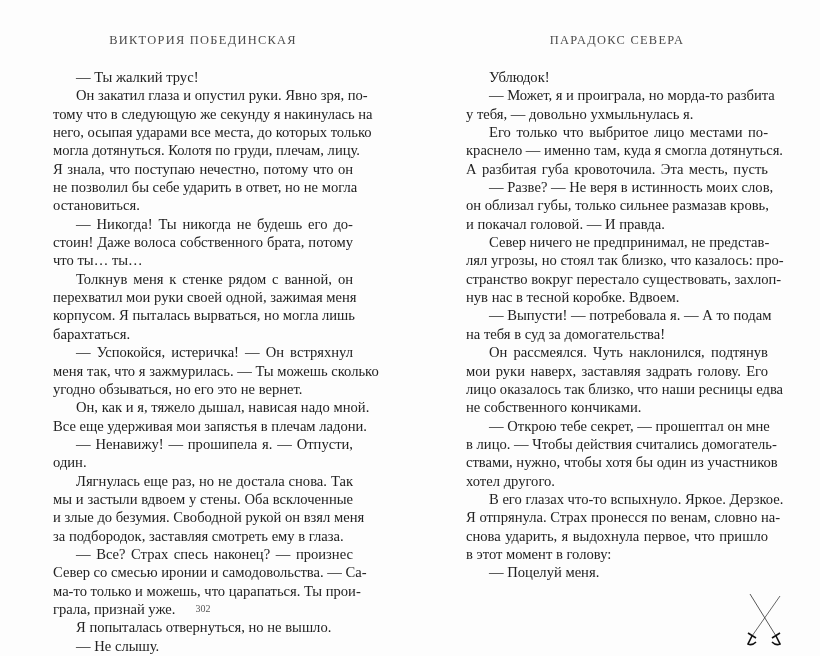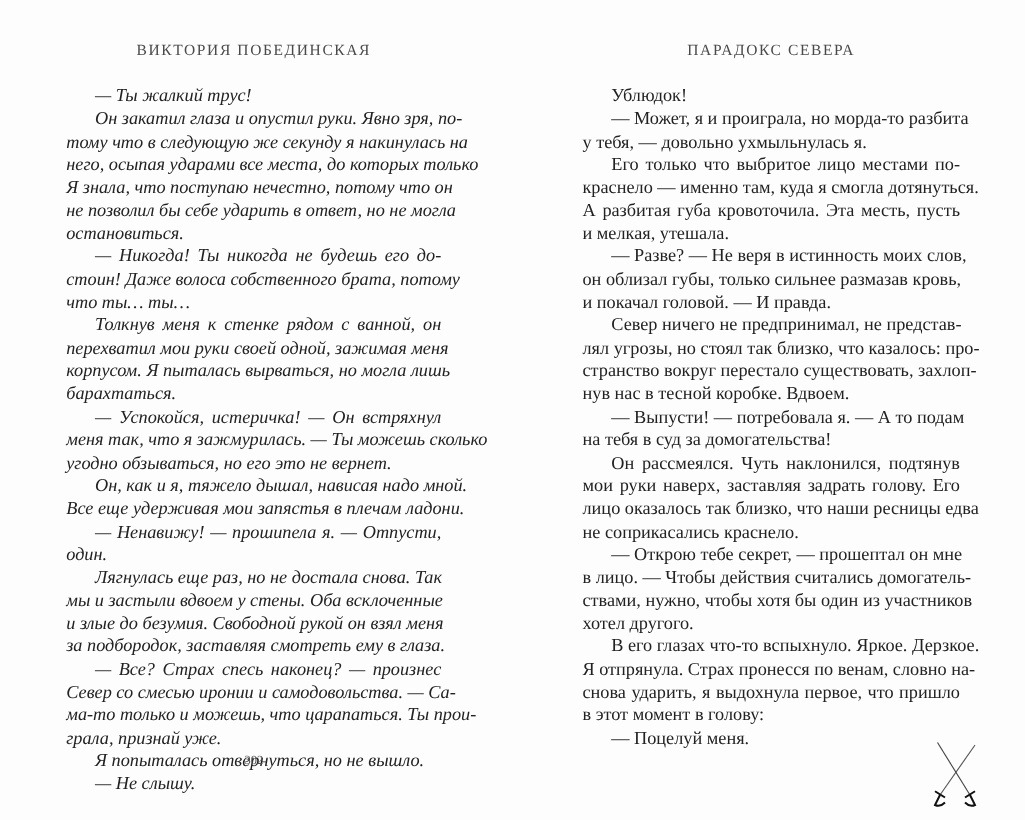--- a/index.html
+++ b/index.html
@@ -44,21 +44,21 @@
 
     .text-block {
       position: absolute;
       top: 68px;
       font-size: 14.6px;
       line-height: 18.35px;
       text-align: justify;
       hyphens: manual;
       color: #222222;
     }
-    .page-left .text-block { left: 53px; width: 300px; font-style: italic; }
+    .page-left .text-block { left: 53px; width: 300px; }
     .page-right .text-block { left: 56px; width: 302px; }
 
     .line {
       display: block;
       height: 18.35px;
       white-space: nowrap;
       text-align: justify;
       text-align-last: justify;
       overflow: visible;
     }
@@ -88,20 +88,21 @@
 
 <div class="spread">
 
   <div class="page page-left">
     <div class="running-head">Виктория Побединская</div>
     <div class="text-block" id="left-text">
         <span class="line indent last">— Ты жалкий трус!</span>
         <span class="line indent">Он закатил глаза и опустил руки. Явно зря, по-</span>
         <span class="line">тому что в следующую же секунду я накинулась на</span>
         <span class="line">него, осыпая ударами все места, до которых только</span>
+        <span class="line">могла дотянуться. Колотя по груди, плечам, лицу.</span>
         <span class="line">Я знала, что поступаю нечестно, потому что он</span>
         <span class="line">не позволил бы себе ударить в ответ, но не могла</span>
         <span class="line last">остановиться.</span>
         <span class="line indent">— Никогда! Ты никогда не будешь его до-</span>
         <span class="line">стоин! Даже волоса собственного брата, потому</span>
         <span class="line last">что ты… ты…</span>
         <span class="line indent">Толкнув меня к стенке рядом с ванной, он</span>
         <span class="line">перехватил мои руки своей одной, зажимая меня</span>
         <span class="line">корпусом. Я пыталась вырваться, но могла лишь</span>
         <span class="line last">барахтаться.</span>
@@ -128,34 +129,33 @@
 
   <div class="page page-right">
     <div class="running-head">Парадокс Севера</div>
     <div class="text-block" id="right-text">
         <span class="line indent last">Ублюдок!</span>
         <span class="line indent">— Может, я и проиграла, но морда-то разбита</span>
         <span class="line last">у тебя, — довольно ухмыльнулась я.</span>
         <span class="line indent">Его только что выбритое лицо местами по-</span>
         <span class="line">краснело — именно там, куда я смогла дотянуться.</span>
         <span class="line">А разбитая губа кровоточила. Эта месть, пусть</span>
-        <span class="line last">и мелкая, утешала.</span>
         <span class="line indent">— Разве? — Не веря в истинность моих слов,</span>
         <span class="line">он облизал губы, только сильнее размазав кровь,</span>
         <span class="line last">и покачал головой. — И правда.</span>
         <span class="line indent">Север ничего не предпринимал, не представ-</span>
         <span class="line">лял угрозы, но стоял так близко, что казалось: про-</span>
         <span class="line">странство вокруг перестало существовать, захлоп-</span>
         <span class="line last">нув нас в тесной коробке. Вдвоем.</span>
         <span class="line indent">— Выпусти! — потребовала я. — А то подам</span>
         <span class="line last">на тебя в суд за домогательства!</span>
         <span class="line indent">Он рассмеялся. Чуть наклонился, подтянув</span>
         <span class="line">мои руки наверх, заставляя задрать голову. Его</span>
         <span class="line">лицо оказалось так близко, что наши ресницы едва</span>
-        <span class="line last">не соприкасались краснело.</span>
+        <span class="line last">не собственного кончиками.</span>
         <span class="line indent">— Открою тебе секрет, — прошептал он мне</span>
         <span class="line">в лицо. — Чтобы действия считались домогатель-</span>
         <span class="line">ствами, нужно, чтобы хотя бы один из участников</span>
         <span class="line last">хотел другого.</span>
         <span class="line indent">В его глазах что-то вспыхнуло. Яркое. Дерзкое.</span>
         <span class="line">Я отпрянула. Страх пронесся по венам, словно на-</span>
         <span class="line">снова ударить, я выдохнула первое, что пришло</span>
         <span class="line last">в этот момент в голову:</span>
         <span class="line indent last">— Поцелуй меня.</span>
       </div>

